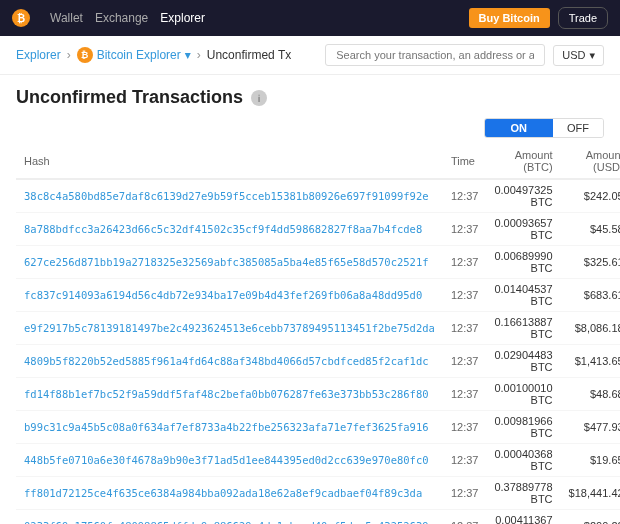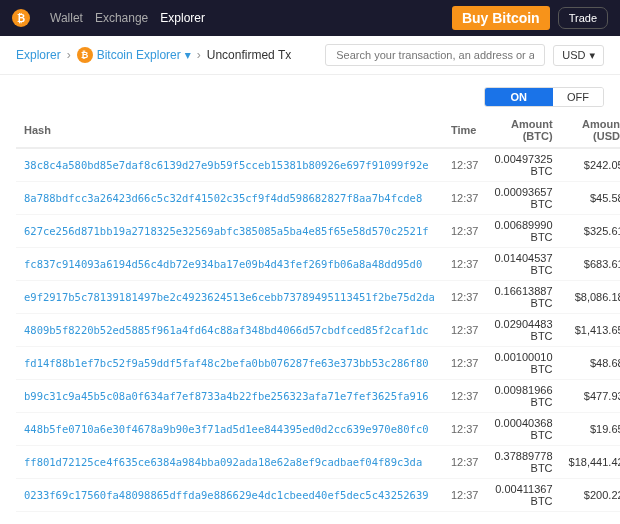--- a/index.html
+++ b/index.html
@@ -24,21 +24,21 @@
       border-radius: 50%;
       display: flex; align-items: center; justify-content: center;
       color: #fff; font-weight: 900; font-size: 10px;
     }
     .nav-links { display: flex; gap: 12px; margin-left: 4px; justify-content: space-between; }
     .nav-link { color: #aaa; font-size: 12px; cursor: pointer; text-decoration: none; }
     .nav-link.active { color: #fff; }
     .navbar-right { margin-left: auto; display: flex; gap: 8px; align-items: center; }
     .btn-buy-bitcoin {
       background: #f7931a; color: #fff; border: none; border-radius: 3px;
-      padding: 4px 10px; font-size: 14px; cursor: pointer; font-weight: 600;
+      padding: 4px 10px; font-size: 11px; cursor: pointer; font-weight: 600;
     }
     .btn-trade {
       background: transparent; color: #fff; border: 1px solid #555; border-radius: 7px;
       padding: 4px 10px; font-size: 11px; cursor: pointer;
     }
 
     
     .breadcrumb-bar {
       display: flex; align-items: center; gap: 6px;
       padding: 8px 16px; border-bottom: 1px solid #eee;
@@ -87,21 +87,21 @@
       padding: 3px 26px; background: #1a73e8; color: #fff; cursor: pointer; font-weight: 600;
     }
     .toggle-off {
       padding: 3px 14px; background: #fff; color: #333; cursor: pointer;
     }
 
     
     .tx-table { width: 100%; border-collapse: collapse; }
     .tx-table thead tr { border-bottom: 2px solid #eee; }
     .tx-table th {
-      text-align: left; padding: 5px 8px; color: #666; font-size: 11px; font-weight: 700;
+      text-align: left; padding: 5px 8px; color: #666; font-size: 11px; font-weight: 400;
     }
     .tx-table th.right { text-align: right; }
     .tx-table tbody tr { border-bottom: 1px solid #f5f5f5; }
     .tx-table td { padding: 4px 8px; font-size: 11px; }
     .tx-hash { color: #3498db; cursor: pointer; font-family: monospace; font-size: 10.5px; margin-top: 36px; }
     .td-time { color: #666; }
     .td-btc { text-align: right; color: #333; }
     .td-usd { text-align: right; color: #333; }
     .col-hash { width: 60%; }
     .col-time { width: 8%; }
@@ -139,20 +139,24 @@
   <div class="search-area">
     <input class="search-input" type="text" placeholder="Search your transaction, an address or a block" style="">
     <div class="currency-selector">
       <span>USD</span>
       <span>▾</span>
     </div>
   </div>
 </div>
 
 <div class="page-content">
+  <div class="page-header">
+    <h1 class="page-title">Unconfirmed Transactions</h1>
+    <div class="info-icon">ℹ</div>
+  </div>
 
   <div class="toggle-row">
     <div class="toggle-switch">
       <div class="toggle-on">ON</div>
       <div class="toggle-off">OFF</div>
     </div>
   </div>
 
   <table class="tx-table">
     <thead>

